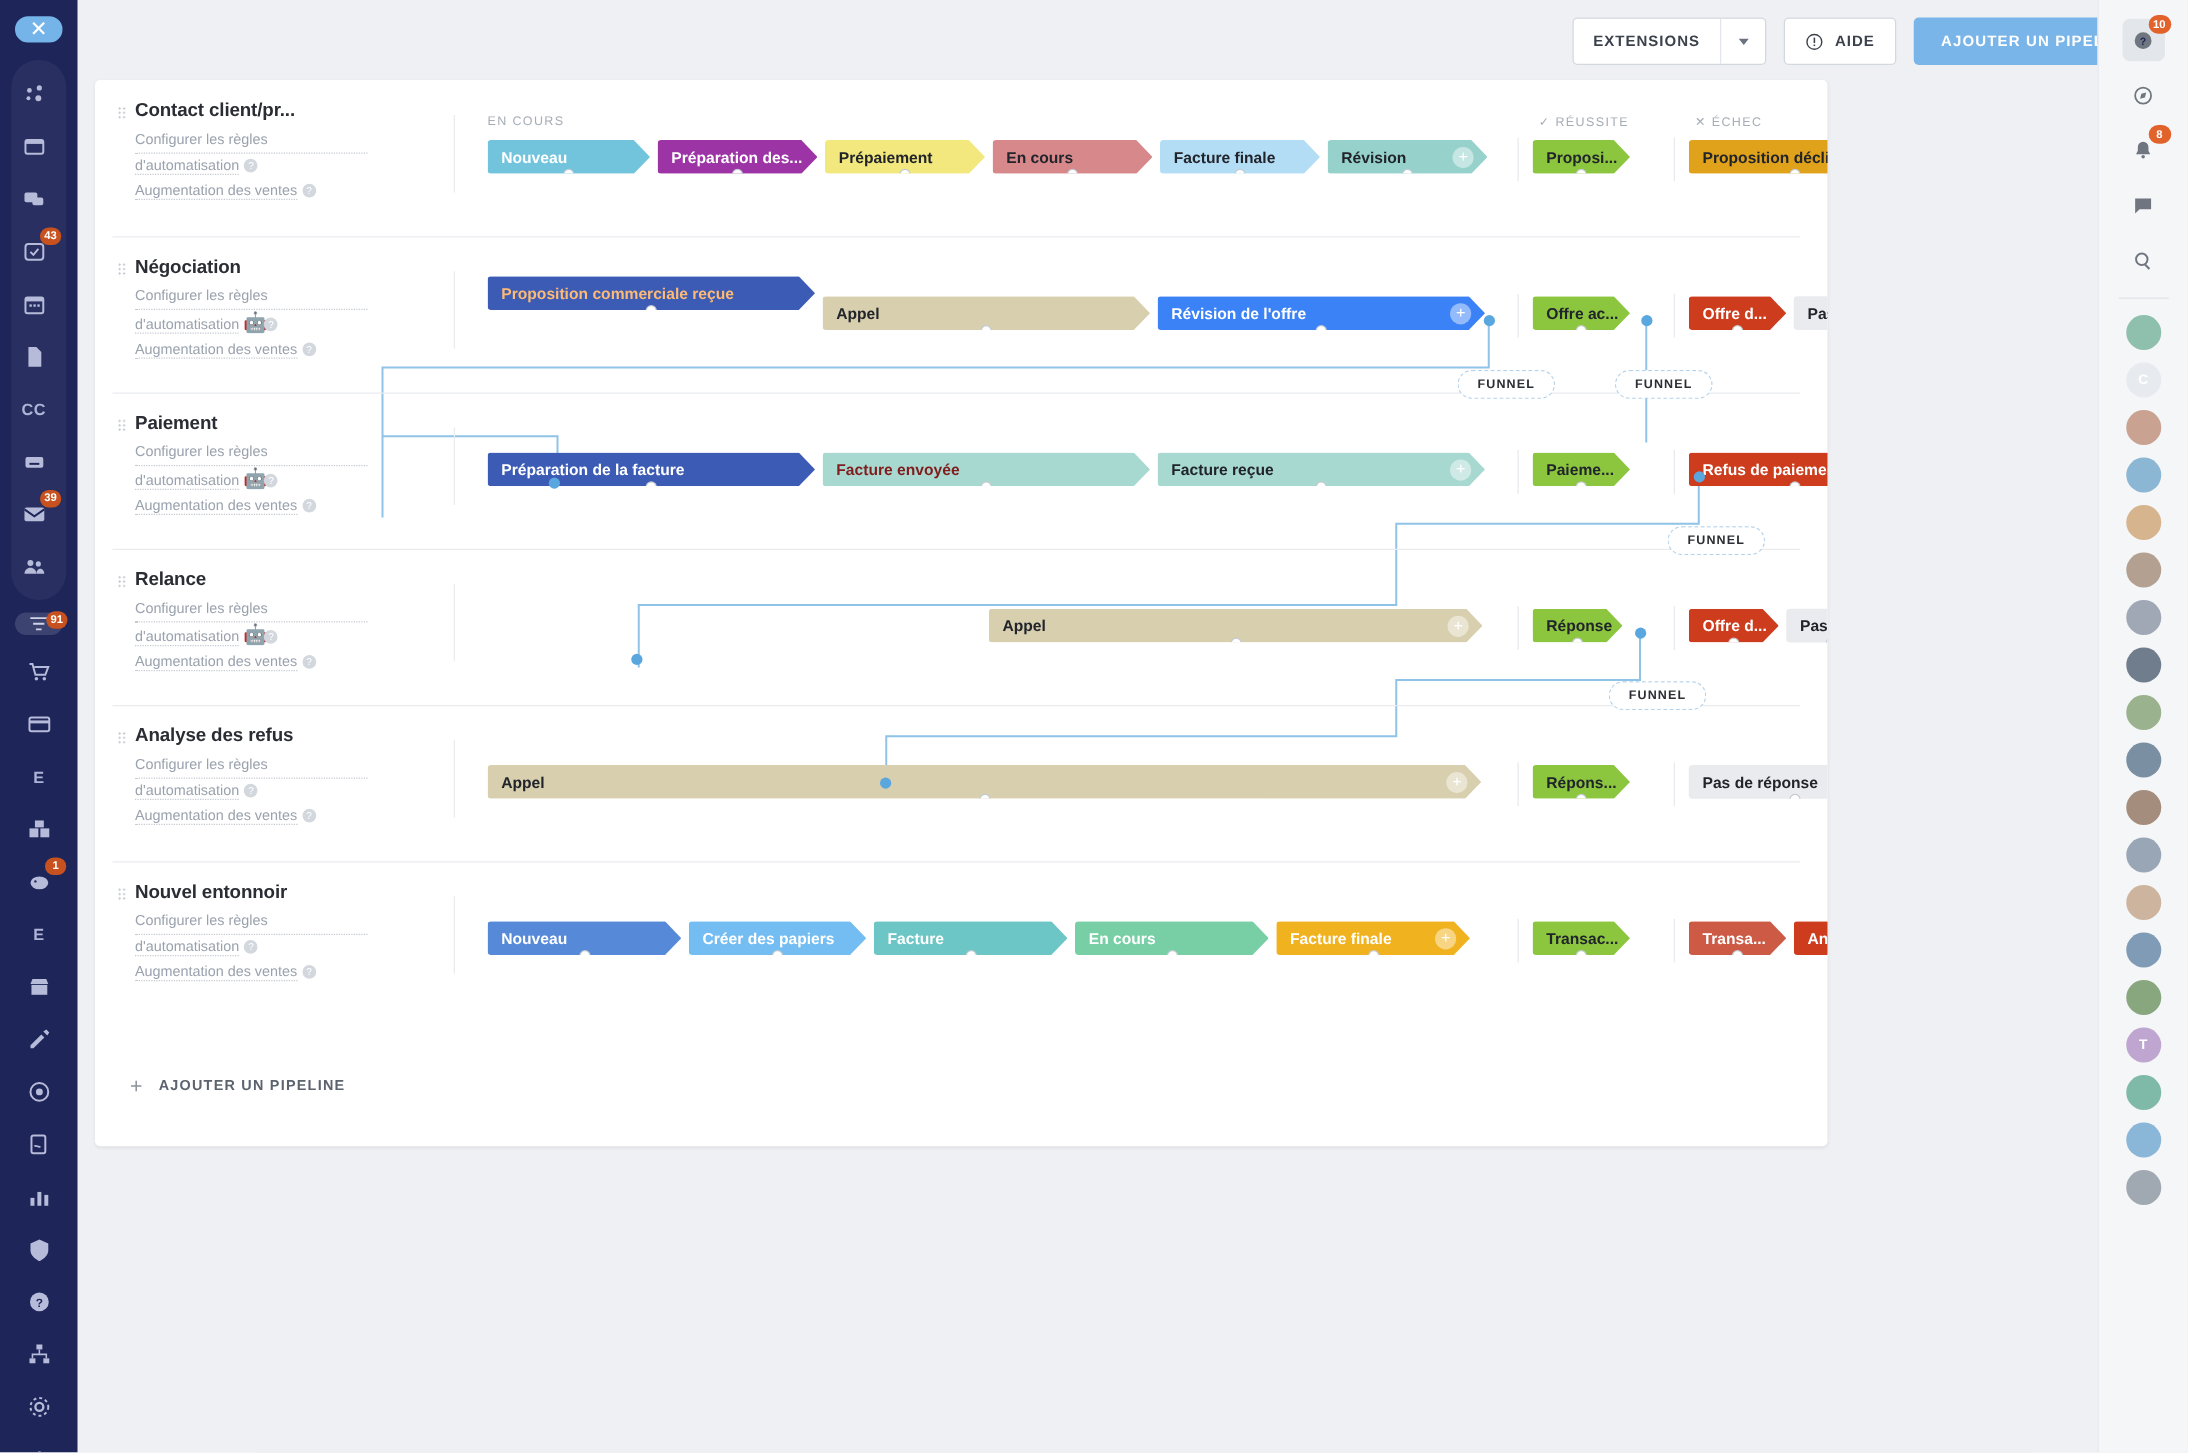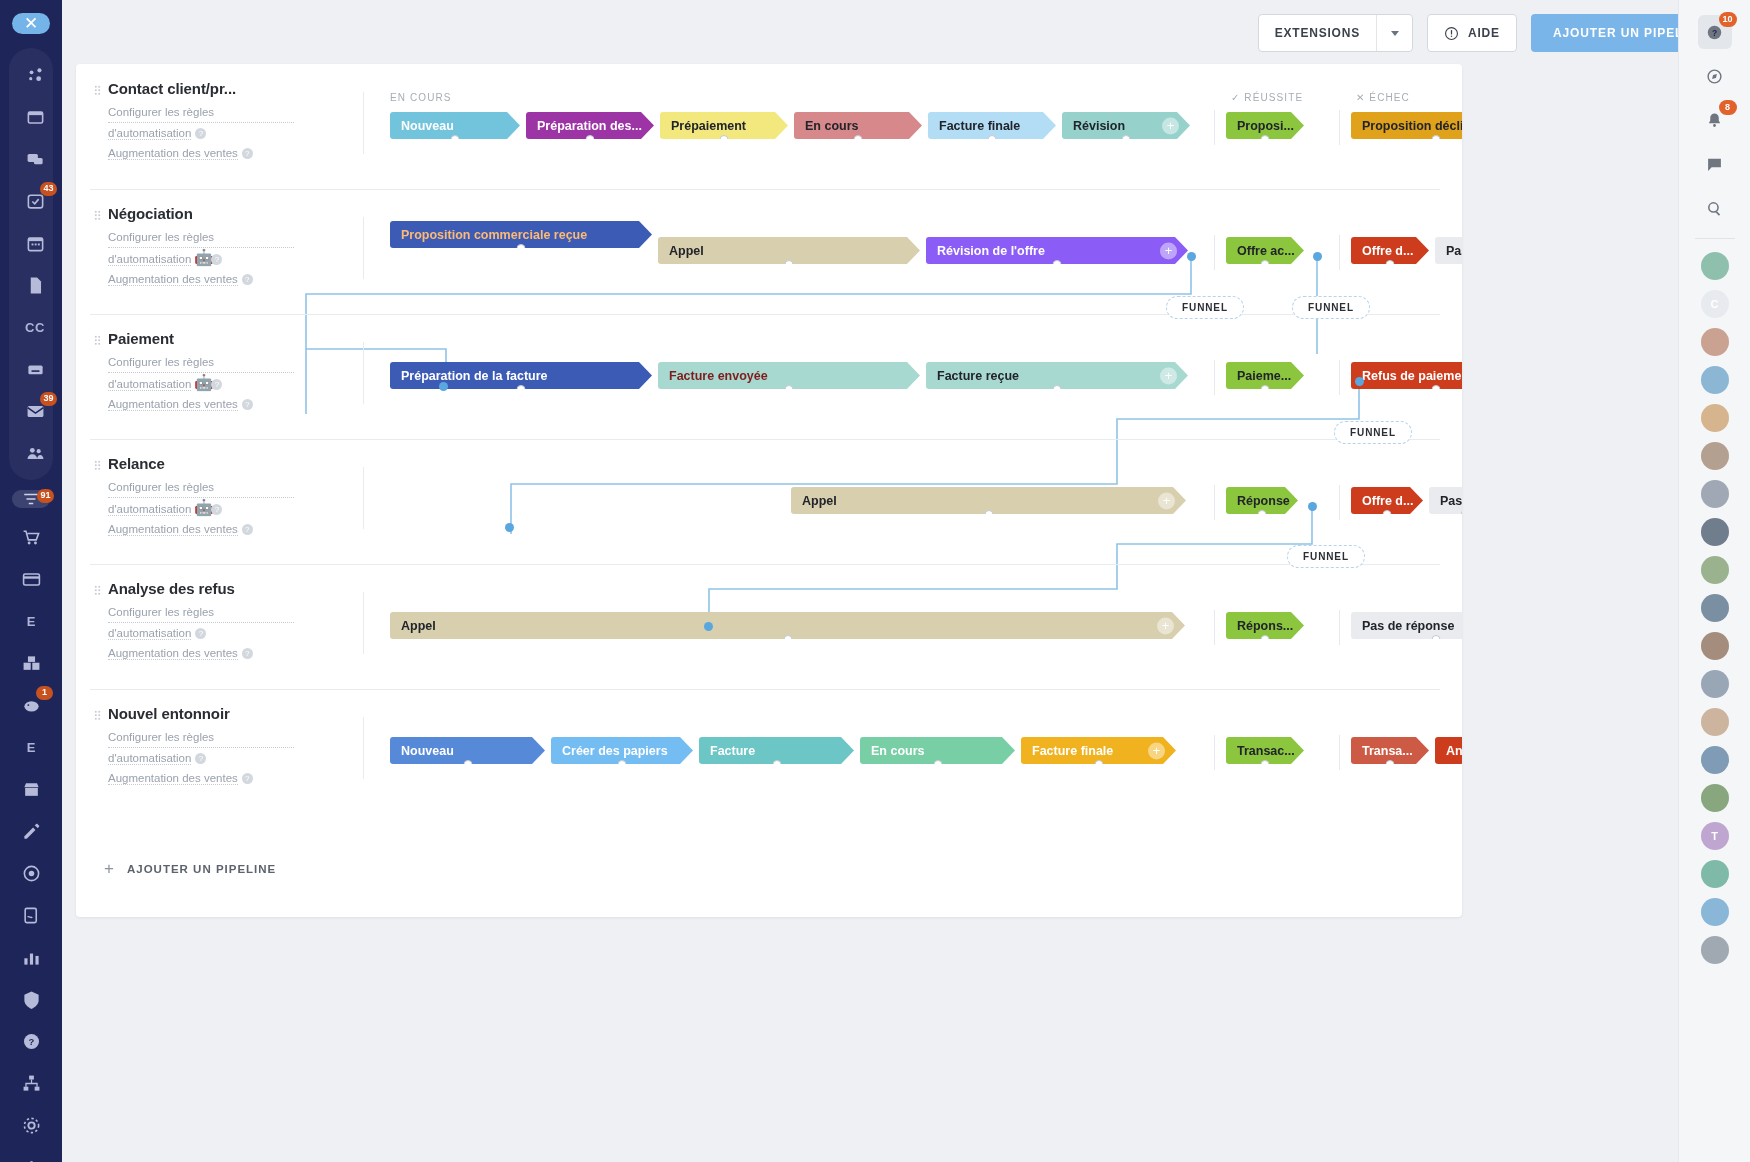--- a/index.html
+++ b/index.html
@@ -18,21 +18,21 @@
     display: flex; flex-direction: column; align-items: center;
   }
   .lb-close {
     width: 38px; height: 38px; border-radius: 19px; background: #74b4e8;
     margin-top: 13px; display: flex; align-items: center; justify-content: center;
     color: #fff; font-size: 17px; cursor: pointer;
   }
   .lb-group {
     margin-top: 14px; width: 44px; border-radius: 22px;
     background: rgba(255,255,255,0.05);
-    display: flex; flex-direction: column; align-items: flex-end; padding: 6px 0;
+    display: flex; flex-direction: column; align-items: flex-start; padding: 6px 0;
   }
   .lb-icon {
     position: relative; width: 36px; height: 36px; margin: 3px 0;
     display: flex; align-items: center; justify-content: center;
     color: #aeb4d6; font-size: 15px; cursor: pointer;
   }
   .lb-icon svg { width: 19px; height: 19px; fill: #b6bbd9; }
   .lb-badge {
     position: absolute; top: -1px; right: -4px; background: #c8521f; color: #fff;
     font-size: 9px; line-height: 13px; min-width: 17px; height: 14px;
@@ -420,21 +420,21 @@
           <div class="divline"></div>
           <div class="stages">
             <div class="stage" style="left:14px; top:32px; width:262px; background:#3c5bb5; color:#fdba74">
               <span>Proposition commerciale reçue</span>
               <span class="dot"></span>
             </div>
             <div class="stage" style="left:282px; top:48px; width:262px; background:#d8cfae; color:#21242a">
               <span>Appel</span>
               <span class="dot"></span>
             </div>
-            <div class="stage" style="left:550px; top:48px; width:262px; background:#8b5cf6; color:#ffffff">
+            <div class="stage" style="left:550px; top:48px; width:262px; background:#3b82f6; color:#ffffff">
               <span>Révision de l'offre</span>
               <span class="plus">+</span>
               <span class="dot"></span>
             </div>
             <div class="stage-sep" style="left:838px"></div>
             <div class="stage" style="left:850px; top:48px; width:78px; background:#8cc63f; color:#21242a">
               <span>Offre ac...</span>
               <span class="dot"></span>
             </div>
             <div class="stage-sep" style="left:963px"></div>

